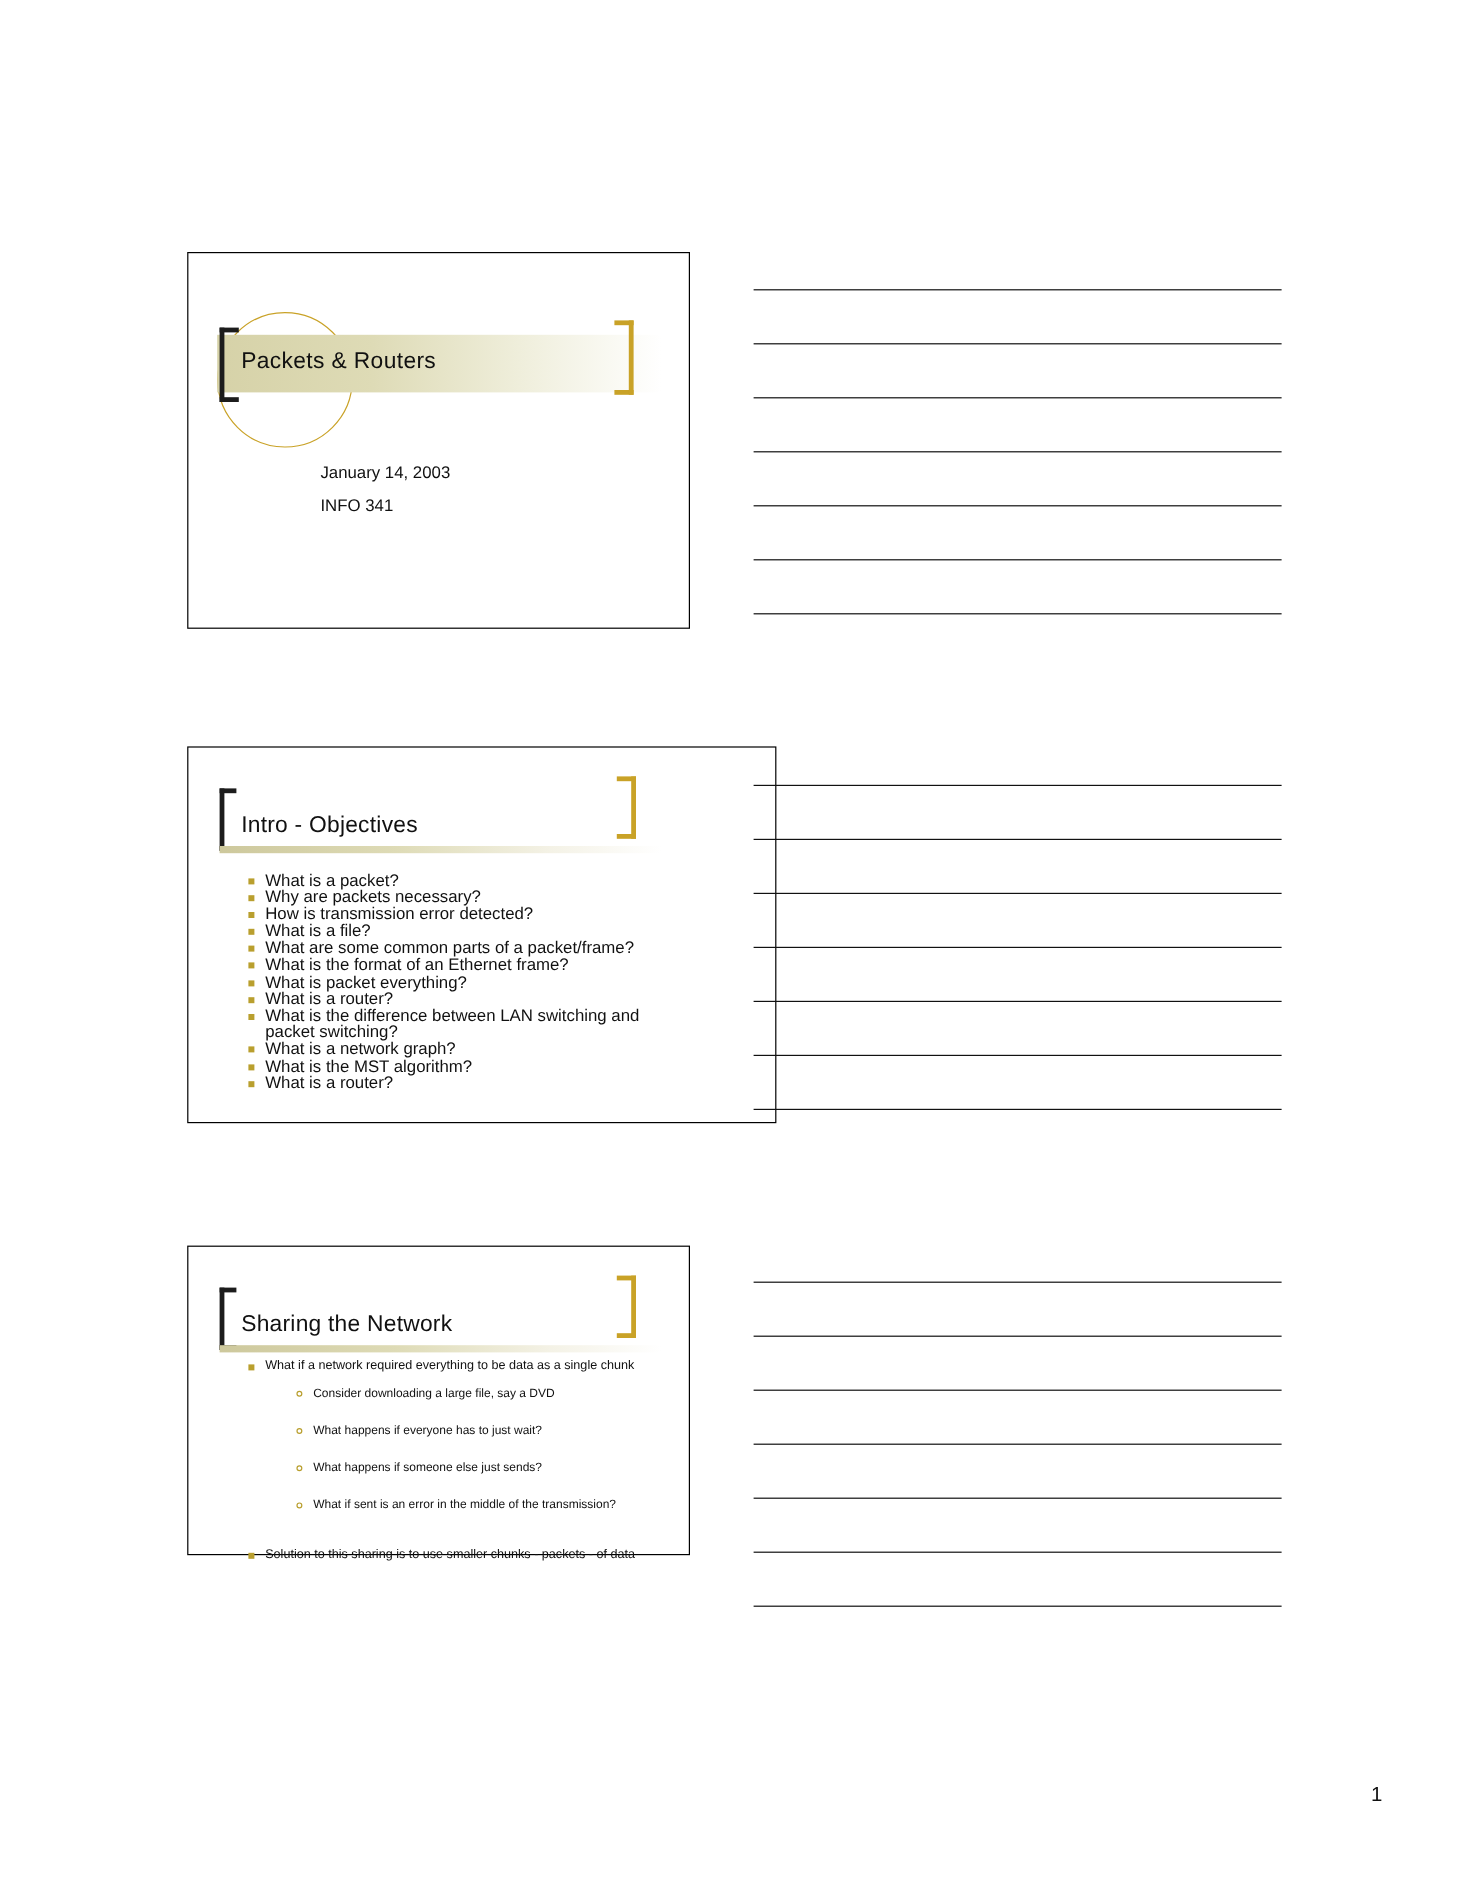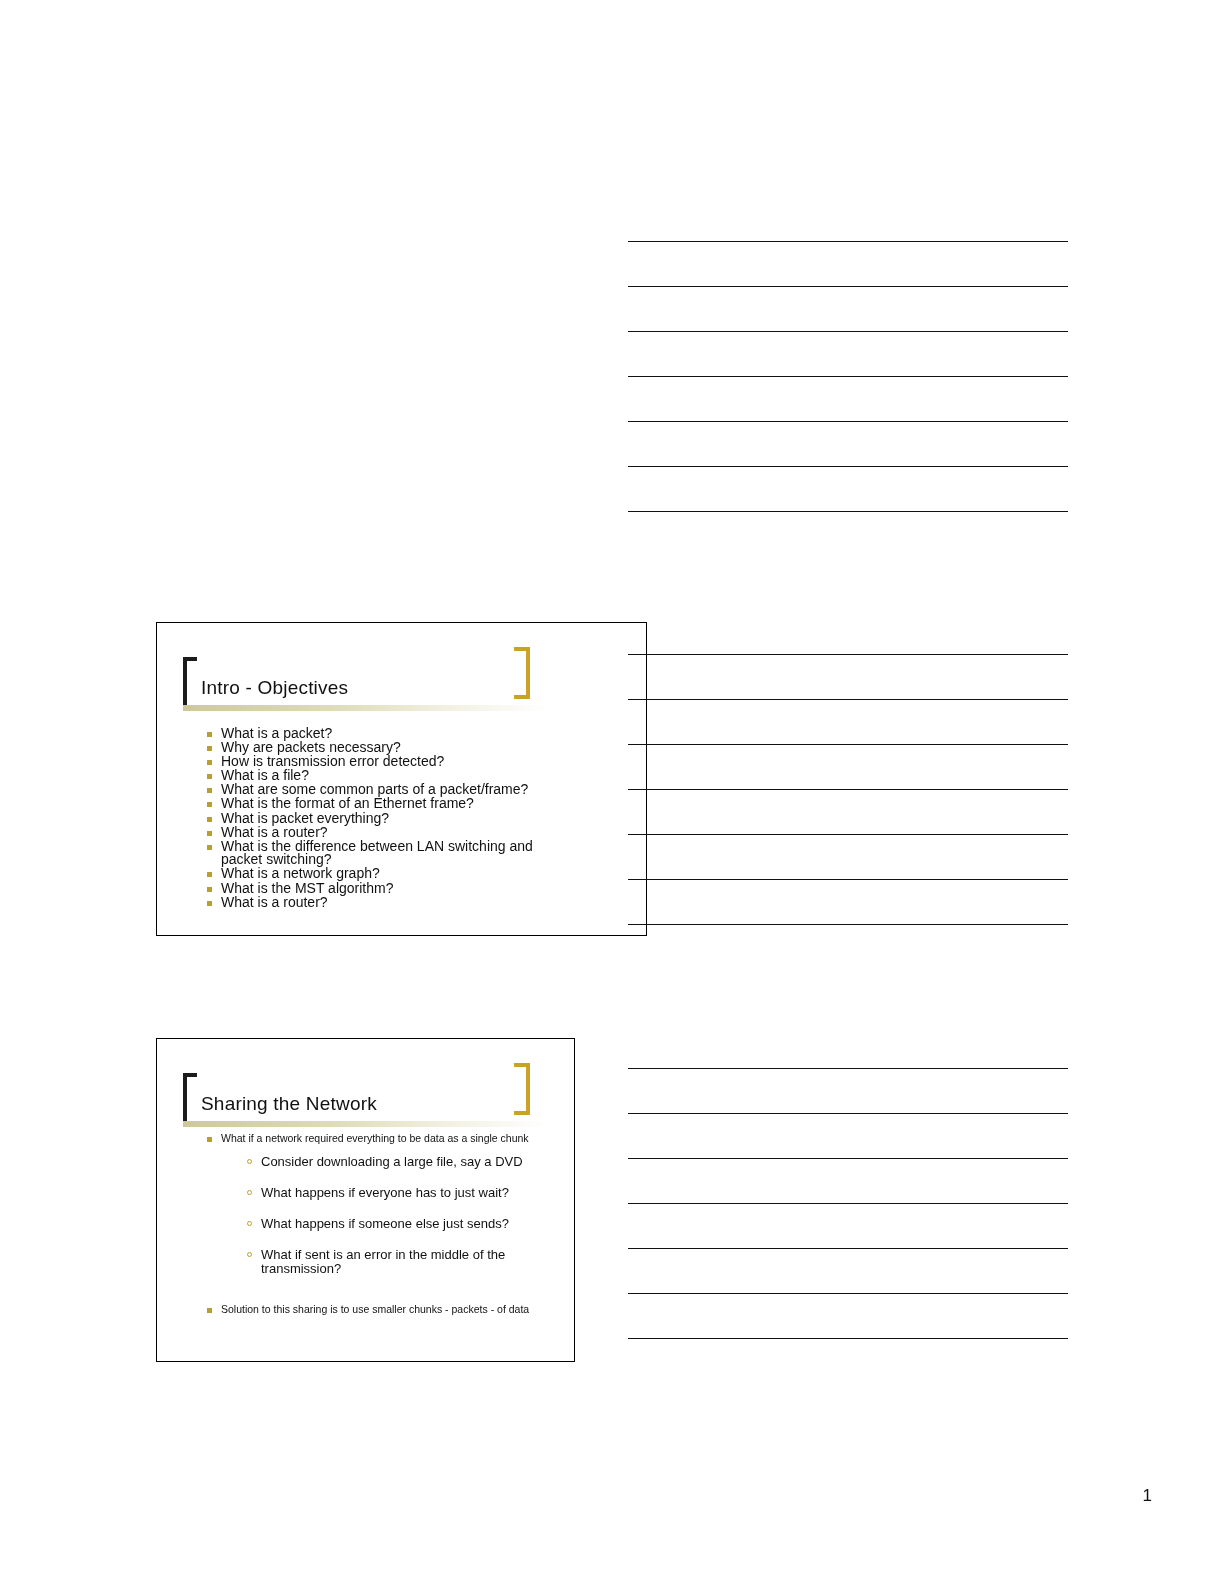--- a/index.html
+++ b/index.html
@@ -24,21 +24,21 @@
 
   
   .slide {
     position: absolute;
     border: 1px solid #000000;
     background: #ffffff;
     box-sizing: border-box;
   }
   #slide-1 { left: 156px; top: 210px;  width: 419px; height: 314px; }
   #slide-2 { left: 156px; top: 622px;  width: 491px; height: 314px; }
-  #slide-3 { left: 156px; top: 1038px; width: 419px; height: 324px; }
+  #slide-3 { left: 156px; top: 1038px; width: 419px; height: 258px; }
 
   
   .title-band {
     position: absolute;
     left: 24px;
     width: 370px;
     height: 48px;
     background: linear-gradient(to right, #d6d2a8 0%, #dedbb6 35%, #efeedb 68%, #ffffff 100%);
   }
   .bracket-left {
@@ -153,21 +153,21 @@
     left: 38px;
     top: 92px;
     width: 350px;
     font-size: 10.5px;
     line-height: 14px;
   }
   #slide-3 .lvl1 { margin-bottom: 10px; }
   #slide-3 .lvl1 .sq { top: 6px; }
   #slide-3 .lvl2 {
     padding-left: 66px;
-    font-size: 13px;
+    font-size: 10px;
     margin-bottom: 17px;
   }
   #slide-3 .lvl2 .circ { left: 52px; top: 4px; }
   #slide-3 .gap-top { margin-top: 26px; }
 
   
   .notes {
     position: absolute;
     left: 628px;
     width: 440px;
@@ -190,20 +190,29 @@
     bottom: 78px;
     font-size: 17px;
     color: #111111;
   }
 </style>
 </head>
 <body>
 
 <div class="page">
 
+  <div class="slide" id="slide-1">
+    <div class="circle-deco"></div>
+    <div class="title-band"></div>
+    <div class="bracket-left"></div>
+    <div class="bracket-right"></div>
+    <div class="slide-title">Packets &amp; Routers</div>
+    <div class="subtitle-line sub-1">January 14, 2003</div>
+    <div class="subtitle-line sub-2">INFO 341</div>
+  </div>
 
   <div class="notes" id="notes-1">
     <div class="note-line"></div>
     <div class="note-line"></div>
     <div class="note-line"></div>
     <div class="note-line"></div>
     <div class="note-line"></div>
     <div class="note-line"></div>
     <div class="note-line"></div>
   </div>

